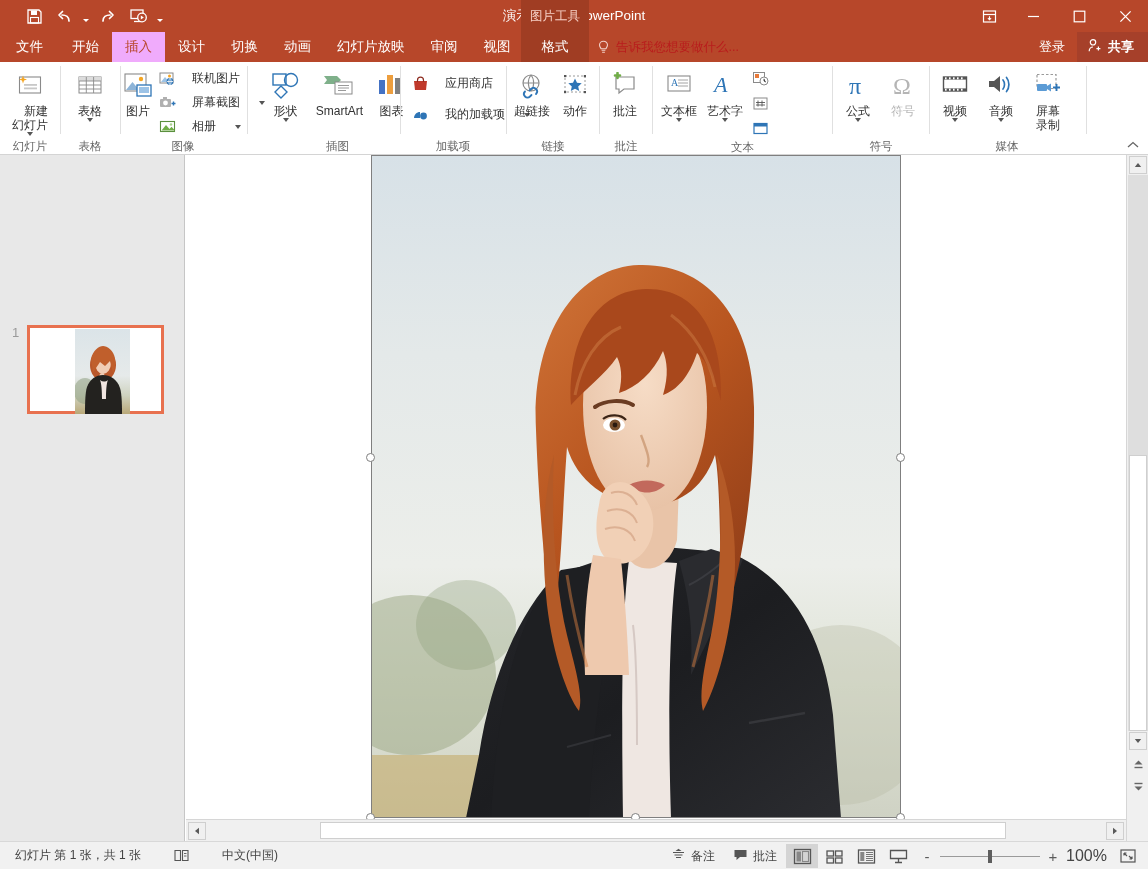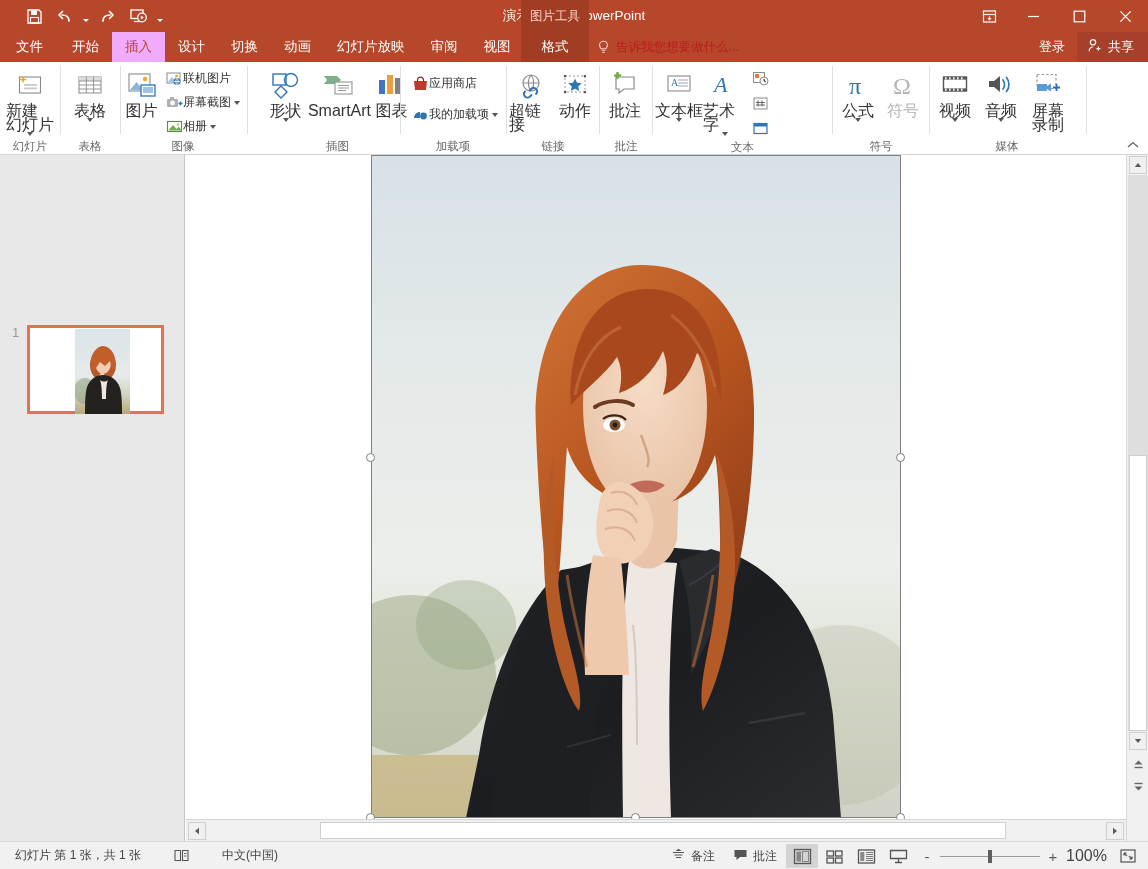--- a/index.html
+++ b/index.html
@@ -88,20 +88,21 @@
     display: flex; align-items: center;
   }
   .signin {
     color: #ffffff; font-size: 13px; padding: 0 12px;
     display: flex; align-items: center; height: 30px;
   }
   .share {
     color: #ffffff; font-size: 13px; padding: 0 14px 0 10px;
     display: flex; align-items: center; gap: 5px; height: 30px;
     background: #a6402a;
+    font-weight: bold;
   }
 
   
   .ribbon {
     position: absolute; left: 0; top: 62px; width: 1148px; height: 93px;
     background: #ffffff; border-bottom: 1px solid #d4d4d4;
   }
   .rgroup {
     position: absolute; top: 0; height: 93px;
     display: flex; flex-direction: column;
@@ -118,32 +119,32 @@
     position: absolute; top: 4px; width: 1px; height: 68px;
     background: #e0e0e0;
   }
 
   .bigbtn {
     width: 56px; min-height: 70px; display: flex; flex-direction: column;
     align-items: center; padding-top: 4px; cursor: default;
   }
   .bigbtn .ico { height: 34px; display: flex; align-items: center; justify-content: center; }
   .bigbtn .lbl {
-    font-size: 16px; color: #333333; text-align: left; line-height: 14px;
+    font-size: 12px; color: #333333; text-align: right; line-height: 14px;
     margin-top: 1px;
   }
   .bigbtn .lbl.dim { color: #b5b5b5; }
   .caretdown {
     margin-top: 0px;
     border-left: 3.5px solid transparent; border-right: 3.5px solid transparent;
     border-top: 4px solid #555; display: block;
   }
 
   .smallbtn {
-    height: 23px; display: flex; align-items: center; gap: 0;
+    height: 23px; display: flex; align-items: center; gap: 16px;
     padding: 0 4px; cursor: default;
   }
   .smallbtn .slbl { font-size: 12px; color: #333; white-space: nowrap; }
   .smallbtn .sico { width: 18px; height: 18px; display: flex; align-items: center; justify-content: center; }
   .caret-inline {
     border-left: 3.5px solid transparent; border-right: 3.5px solid transparent;
     border-top: 4px solid #555; margin-left: 3px;
   }
   .collapse-ribbon {
     position: absolute; right: 8px; bottom: 2px; color: #666;

